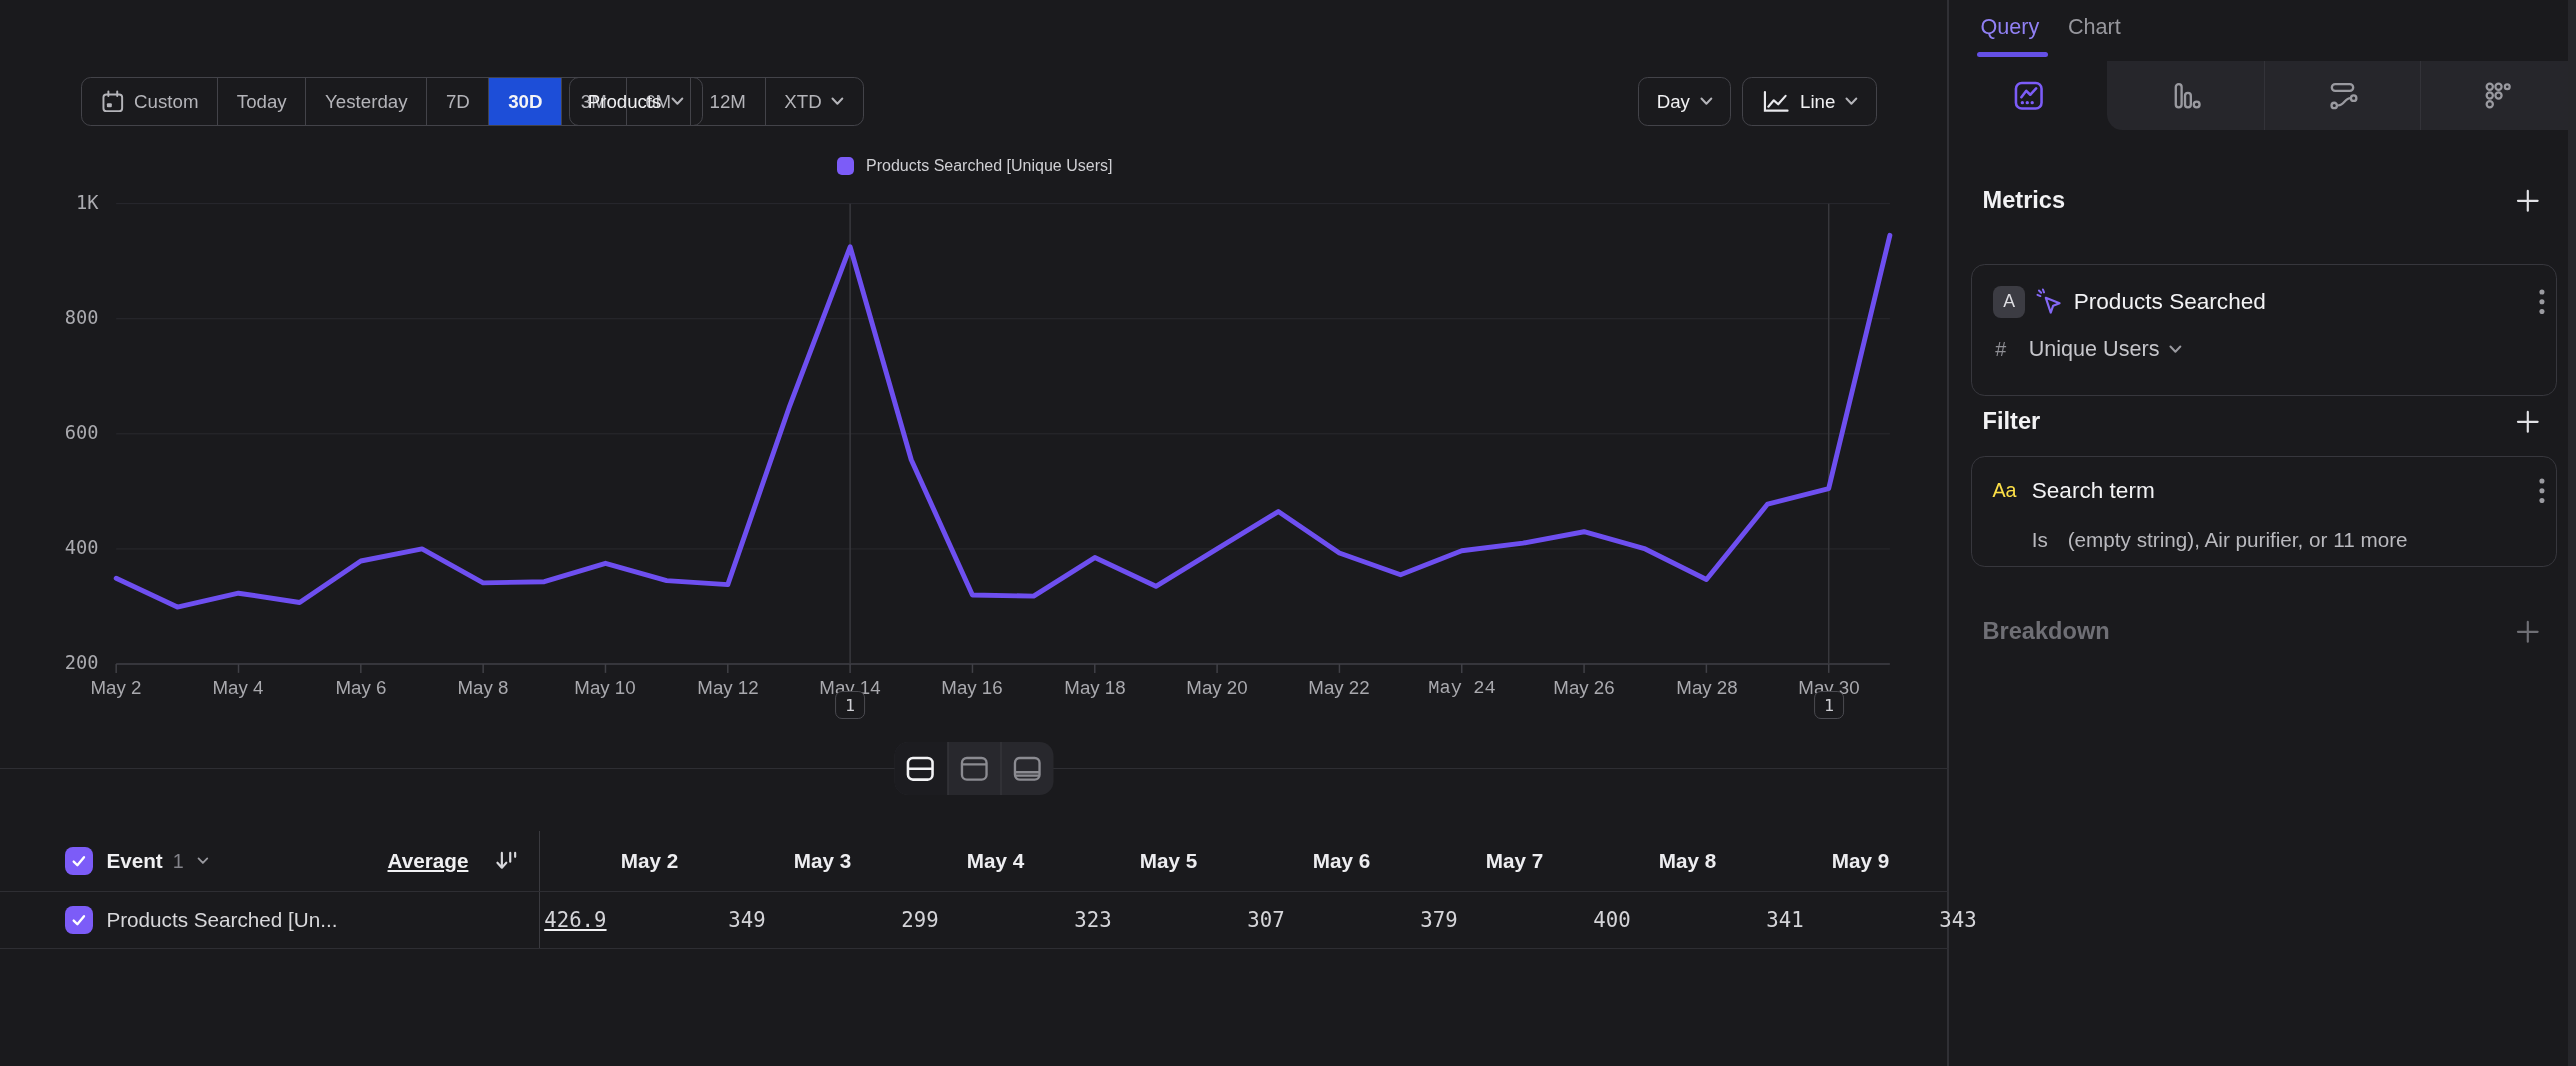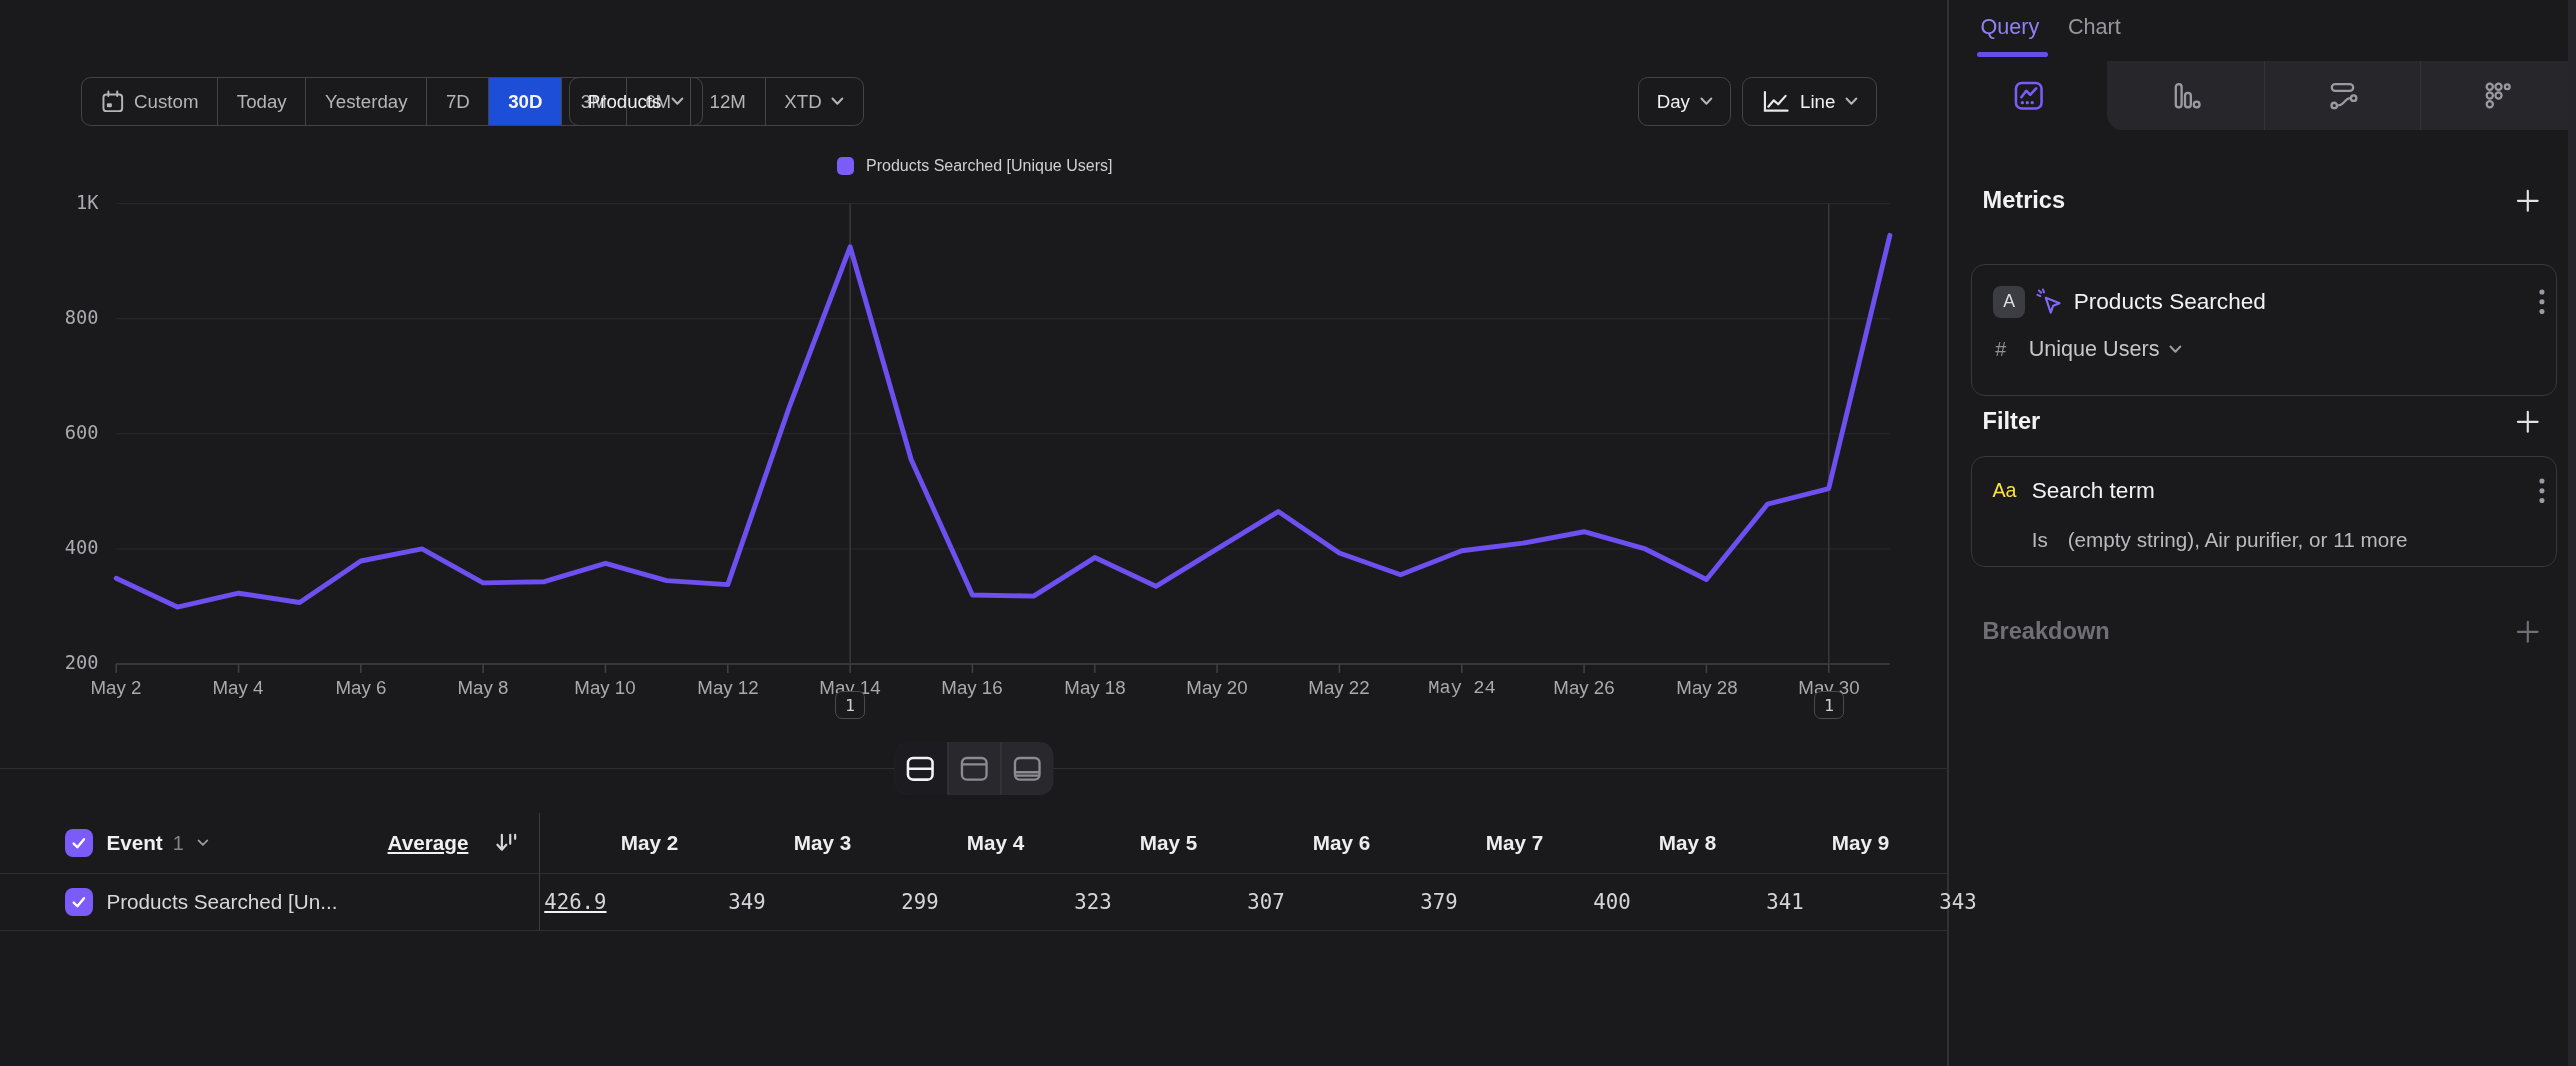--- a/index.html
+++ b/index.html
@@ -53,21 +53,21 @@
   .split-line { position:absolute; left:0; top:768px; width:1949px; height:1px; background:#2e2e33; }
   .layout-switch {
     position:absolute; left:50%; transform:translateX(-50%); top:742px; height:53px;
     background:#28282d; border-radius:13.8px; display:flex; align-items:stretch; overflow:hidden;
   }
   .layout-seg { width:53px; display:flex; align-items:center; justify-content:center; cursor:pointer; color:#8b8b91; }
   .layout-seg + .layout-seg { border-left:1px solid #3a3a40; }
   .layout-seg.active { background:#1c1c20; color:#f2f2f4; border-radius:13.8px 0 0 13.8px; }
 
   
-  .tbl { position:absolute; left:0; top:813px; width:1949px; }
+  .tbl { position:absolute; left:0; top:831px; width:1949px; }
   .tbl-row { position:relative; display:flex; align-items:center; border-bottom:1px solid #2e2e33; }
   .tbl-row.hdr { height:61px; }
   .tbl-row.data { height:57px; }
   .cell-event { flex:0 0 250px; display:flex; align-items:center; gap:13.8px; padding-left:65px; }
   .cell-avg { flex:0 0 269px; display:flex; align-items:center; justify-content:flex-end; gap:25px;text-decoration:underline; }
   .cell-day { flex:0 0 173px; text-align:right; padding-right:13.8px; }
   .tbl-vline { position:absolute; left:539px; top:0; bottom:0; width:1px; background:#3a3a3f; }
   .hdr-label { font-size:20.7px; font-weight:700; color:#f0f0f2; }
   .hdr-count { font-size:19.7px; color:#83838a; }
   .hdr-day { font-size:20.7px; font-weight:700; color:#ededf0; }

